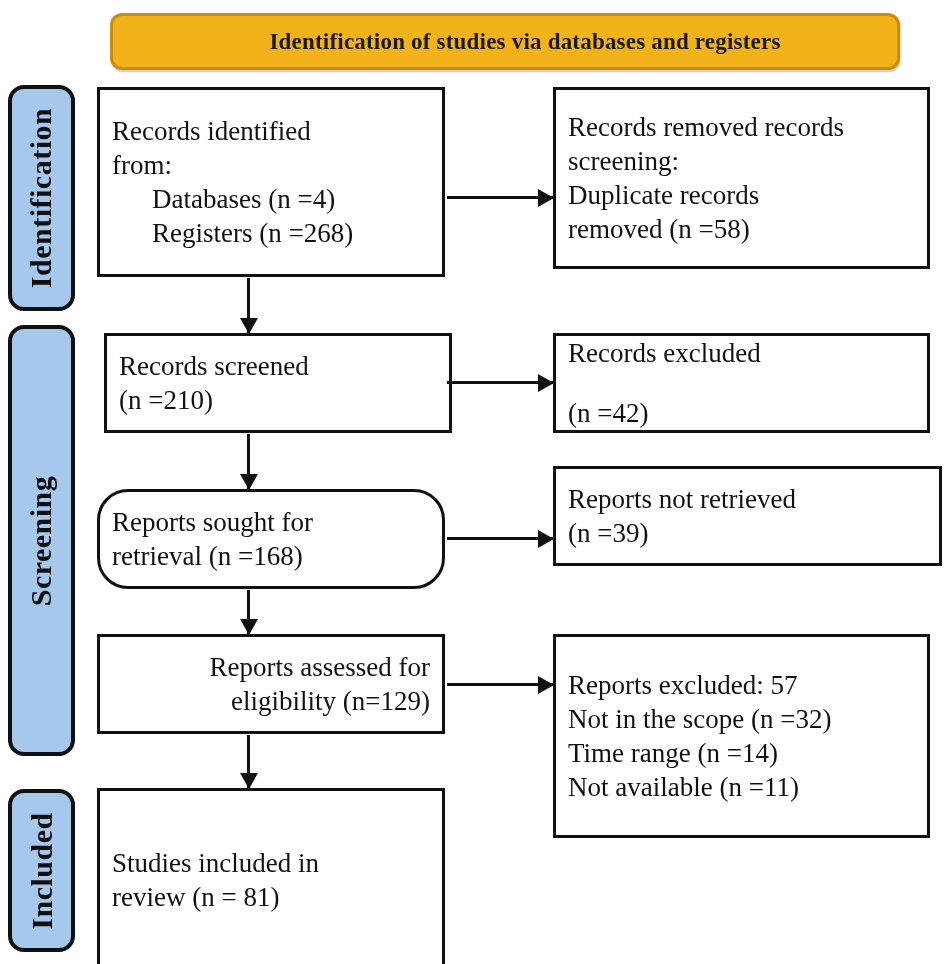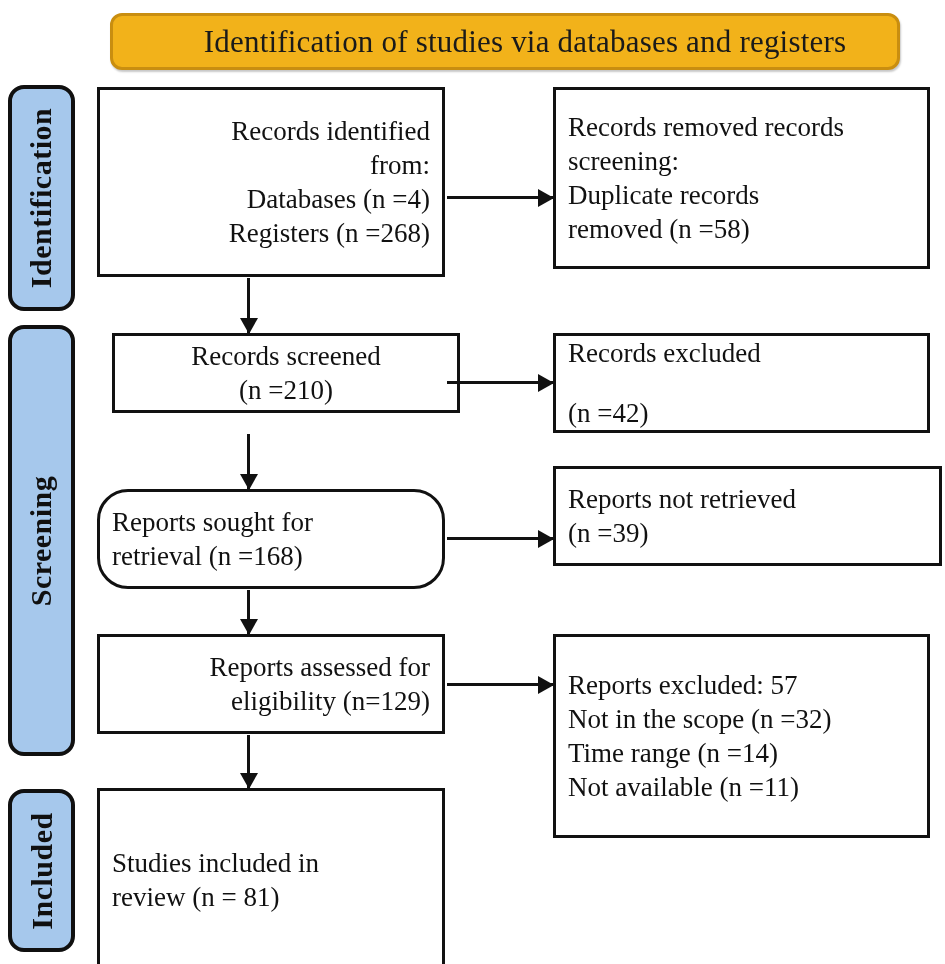--- a/index.html
+++ b/index.html
@@ -28,22 +28,22 @@
     border: 3px solid #C98E10;
     border-radius: 12px;
     box-sizing: border-box;
     display: flex;
     align-items: center;
     justify-content: center;
     box-shadow: 1px 2px 2px rgba(0,0,0,0.22);
   }
   .header-banner .header-text {
     font-family: "Liberation Serif", "DejaVu Serif", serif;
-    font-weight: normal;
-    font-size: 31px;
+    font-weight: bold;
+    font-size: 23px;
     color: #1a1a1a;
     letter-spacing: 0.2px;
     white-space: nowrap;
     margin-left: 40px;
   }
 
   
   .stage {
     position: absolute;
     left: 8px;
@@ -83,23 +83,23 @@
   .box .line {
     font-family: "Liberation Serif", "DejaVu Serif", serif;
     font-size: 27px;
     line-height: 1.26;
     color: #111111;
     white-space: pre;
   }
   .box .line.indent { padding-left: 40px; }
 
   
-  #box-identified   { left: 97px;  top: 87px;  width: 348px; height: 190px; align-items: flex-end; }
+  #box-identified   { left: 97px;  top: 87px;  width: 348px; height: 190px; }
   #box-removed      { left: 553px; top: 87px;  width: 377px; height: 182px; }
-  #box-screened     { left: 112px;  top: 333px; width: 348px; height: 80px; align-items: center; }
+  #box-screened     { left: 104px;  top: 333px; width: 348px; height: 100px; }
   #box-excluded     { left: 553px; top: 333px; width: 377px; height: 100px; gap: 26px; }
   #box-sought       { left: 97px;  top: 489px; width: 348px; height: 100px; border-radius: 31px; }
   #box-notretrieved { left: 553px; top: 466px; width: 389px; height: 100px; }
   #box-assessed     { left: 97px;  top: 634px; width: 348px; height: 100px; text-align: right; }
   #box-reportsexcl  { left: 553px; top: 634px; width: 377px; height: 204px; }
   #box-included     { left: 97px;  top: 788px; width: 348px; height: 184px; }
 
   
   .arrow-h, .arrow-v {
     position: absolute;

